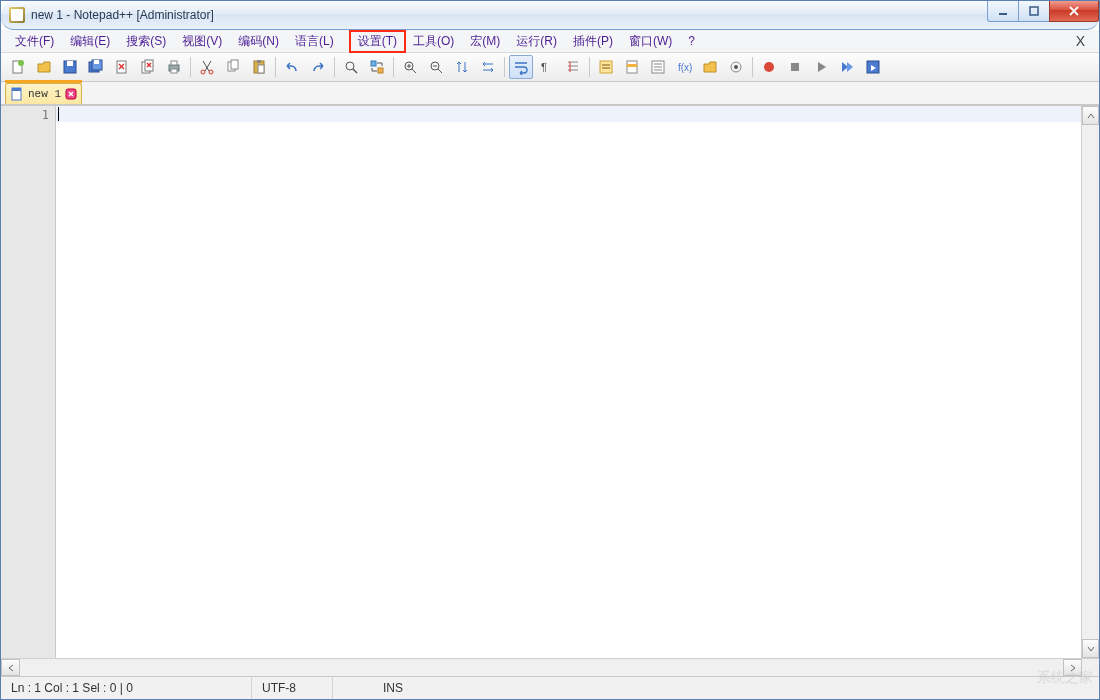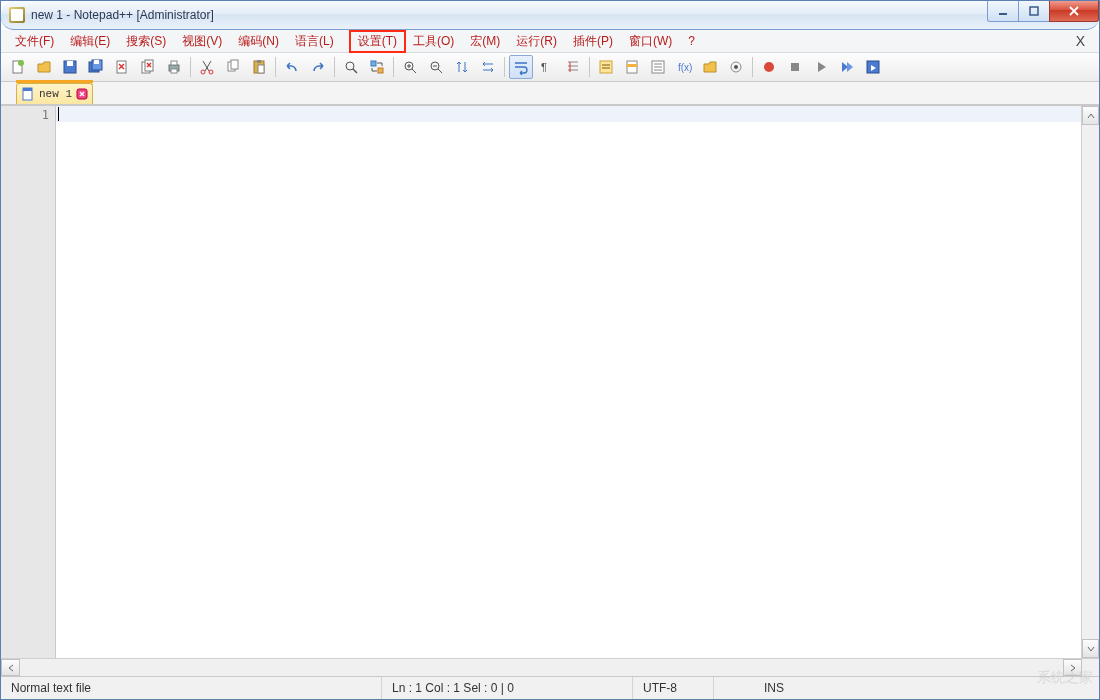--- a/index.html
+++ b/index.html
@@ -10,31 +10,31 @@
   .app-icon:before{content:"";position:absolute;inset:2px;background:#fff;border-radius:1px;}
   .title-text{color:#2b3a55;font-size:12px;}
   .win-controls{position:absolute;right:0;top:0;display:flex;height:20px;}
   .win-btn{width:30px;height:20px;display:flex;align-items:center;justify-content:center;border:1px solid #7a9ecf;border-top:none;margin-left:-1px;background:linear-gradient(to bottom,#f2f7fd,#cfe0f3);cursor:default;}
   .win-btn.min{border-bottom-left-radius:3px;}
   .win-btn.close{width:48px;background:linear-gradient(to bottom,#f09a8e,#d9523e 45%,#c93a26 46%,#e06a55);border-color:#9e3b2d;border-bottom-right-radius:3px;color:#fff;}
   .win-btn svg{width:12px;height:12px;}
   .win-btn.close svg{width:14px;height:12px;}
   
   .menubar{height:22px;background:#f4f5f6;display:flex;align-items:center;padding:0 6px;border-bottom:1px solid #d8dadd;}
-  .menu-item{padding:2px 8px;color:#b91c1c;cursor:default;}
+  .menu-item{padding:2px 8px;color:#4c1d95;cursor:default;}
   .menu-item.highlight{outline:2px solid #ff2a12;outline-offset:-1px;margin-left:8px;}
   .menubar-x{margin-left:auto;padding:0 8px;color:#444;font-size:14px;}
   
   .toolbar{height:28px;background:linear-gradient(to bottom,#fdfdfd,#ececec);border-bottom:1px solid #c9c9c9;display:flex;align-items:center;padding:0 4px;}
   .tbtn{width:22px;height:22px;display:flex;align-items:center;justify-content:center;margin:0 1px;border:1px solid transparent;border-radius:2px;}
   .tbtn.active{background:linear-gradient(to bottom,#e8f0fb,#cfe0f7);border-color:#8aa9d3;}
   .tbtn svg{width:16px;height:16px;}
   .tsep{width:1px;height:20px;background:#c8c8c8;margin:0 3px;}
   
-  .tabbar{height:22px;background:#f4f4f4;border-bottom:1px solid #c9c9c9;display:flex;align-items:flex-end;padding-left:15px;}
+  .tabbar{height:22px;background:#f4f4f4;border-bottom:1px solid #c9c9c9;display:flex;align-items:flex-end;padding-left:4px;}
   .tab{height:20px;display:flex;align-items:center;padding:0 4px 0 4px;background:linear-gradient(to bottom,#fff4c9,#fbe7a2);border:1px solid #d6b24a;border-bottom:none;border-top-left-radius:3px;border-top-right-radius:3px;font-family:"Courier New",monospace;font-size:11px;color:#333;gap:4px;}
   .tab-top{height:3px;background:#f6a623;}
   .tab .doc-icon{width:14px;height:14px;}
   .tab .close-icon{width:12px;height:12px;}
   
   .editor-wrap{flex:1;display:flex;border-top:1px solid #c9c9c9;min-height:0;}
   .gutter{width:48px;background:#e7e7e7;border-right:1px solid #c9c9c9;text-align:right;padding:2px 6px 0 0;color:#7a7a7a;font-family:Consolas,monospace;font-size:12px;}
   .editor{flex:1;background:#fff;position:relative;font-family:Consolas,monospace;font-size:12px;}
   .current-line{position:absolute;left:0;right:0;top:0;height:16px;background:#eef2fb;}
   .caret{position:absolute;top:1px;left:2px;width:1px;height:14px;background:#000;}
@@ -342,20 +342,19 @@
     <div class="track"></div>
     <div class="arrow">
         <svg width="8" height="8">
           <path d="M2 1l4 3-4 3" fill="none" stroke="#666"></path>
         </svg>
       </div>
     <div class="corner"></div>
   </div>
 
   <div class="statusbar">
-    <div class="status-cell" style="width:360px">Normal text file</div>
     <div class="status-cell" style="width:230px">Ln : 1    Col : 1    Sel : 0 | 0</div>
     <div class="status-cell" style="width:60px">UTF-8</div>
     <div class="status-cell noborder" style="width:60px;justify-content:flex-end;padding-right:10px">INS</div>
   </div>
 
   <div class="watermark">系统之家</div>
 </div>
 
 </body></html>

